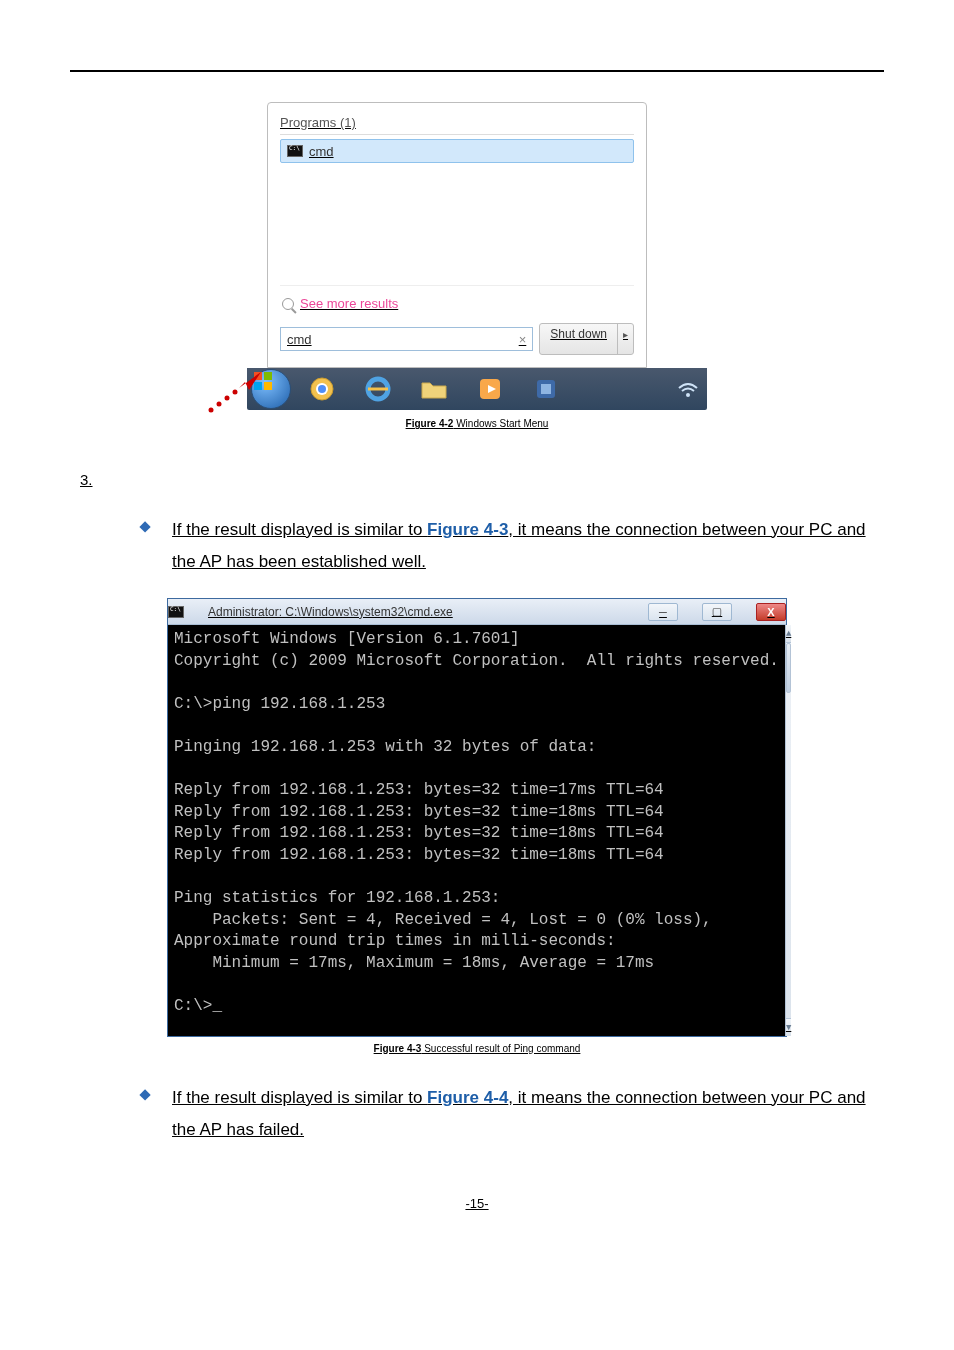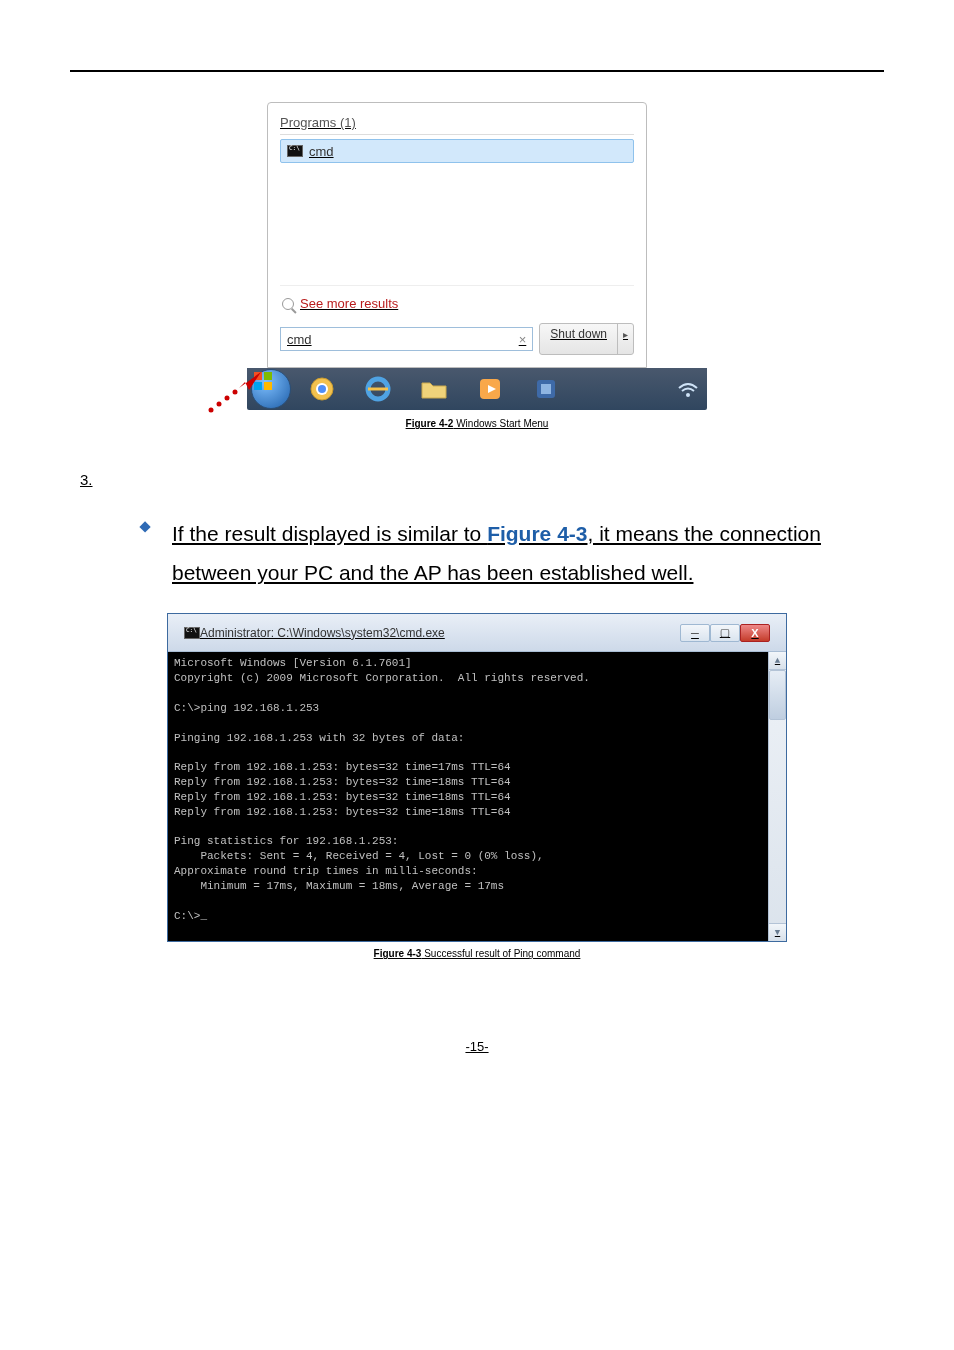--- a/index.html
+++ b/index.html
@@ -81,21 +81,21 @@
     border-radius: 1px;
   }
   .sm-gap { height: 120px; }
   .sm-more {
     display: flex;
     align-items: center;
     gap: 6px;
     margin: 0 12px;
     padding: 10px 2px 6px 2px;
     border-top: 1px solid #eee;
-    color: #b91c1c;
+    color: #ec4899;
   }
   .icon-search {
     width: 12px; height: 12px;
     border: 1.5px solid #999;
     border-radius: 50%;
     position: relative;
   }
   .icon-search::after {
     content: "";
     position: absolute;
@@ -177,21 +177,21 @@
     gap: 20px;
     font-size: 15px;
     line-height: 1.5;
     margin-bottom: 22px;
     padding-left: 10px;
   }
   .step .num { width: 20px; }
   .bullet {
     display: flex;
     gap: 18px;
-    font-size: 21px;
+    font-size: 17px;
     line-height: 1.9;
     margin: 0 0 20px 76px;
   }
   .bullet .diamond {
     width: 8px; height: 8px;
     transform: rotate(45deg) translateY(7px);
     background: #2e6ab5;
     flex-shrink: 0;
     margin-top: 4px;
   }
@@ -200,30 +200,30 @@
   
   .cmd-window {
     width: 620px;
     margin: 0 auto;
     border: 1px solid #3d6a9f;
     font-family: "Courier New", monospace;
     background: #000;
     position: relative;
   }
   .cmd-title {
-    height: 38px;
+    height: 26px;
     background: linear-gradient(#e9eff7,#cdd9e9);
     border-bottom: 1px solid #a9bdd4;
     display: flex;
     align-items: center;
-    padding: 0 16px;
+    padding: 0 0;
     font-family: "Segoe UI", Tahoma, sans-serif;
     font-size: 12px;
     color: #333;
-    gap: 0;
+    gap: 24px;
   }
   .cmd-title .ttl { flex: 1; }
   .win-btn {
     width: 30px; height: 18px;
     border-radius: 2px;
     display:flex; align-items:center; justify-content:center;
     font-size: 11px;
     color: #333;
   }
   .win-btn.min, .win-btn.max {
@@ -237,21 +237,21 @@
     font-weight: bold;
   }
   .cmd-body-wrap {
     display: flex;
     background: #000;
   }
   .cmd-body {
     flex: 1;
     padding: 4px 6px 18px 6px;
     color: #c0c0c0;
-    font-size: 11px;
+    font-size: 16px;
     line-height: 1.35;
     white-space: pre;
   }
   .cmd-scroll {
     width: 18px;
     background: linear-gradient(#eef2f7,#dbe3ec);
     border-left: 1px solid #b3c3d6;
     display: flex;
     flex-direction: column;
   }
@@ -272,21 +272,21 @@
     border-radius: 2px;
   }
   .cmd-scroll .track { flex: 1; }
   .cmd-scroll .arrow.bot {
     border-bottom: none;
     border-top: 1px solid #b3c3d6;
   }
   .page-num {
     text-align: center;
     font-size: 13px;
-    margin-top: 80px;
+    margin-top: 50px;
   }
   .annot-svg {
     position: absolute;
     left: -42px;
     bottom: -6px;
     width: 70px;
     height: 52px;
     pointer-events: none;
   }
 </style>
@@ -423,15 +423,21 @@
         <div class="thumb"></div>
         <div class="track"></div>
         <div class="arrow bot">▼</div>
       </div>
     </div>
   </div>
   <div class="fig-caption" style="margin-bottom:28px">
     <b>Figure 4-3</b><span> Successful result of Ping command</span>
   </div>
 
+  <div class="bullet">
+    <div class="diamond"></div>
+    <div class="txt">
+      <span>If the result displayed is similar to </span><span class="link-ref">Figure 4-4</span><span>, it means the connection between your PC and the AP has failed.</span>
+    </div>
+  </div>
 
   <div class="page-num">-15-</div>
 </div>
 
 </body></html>

